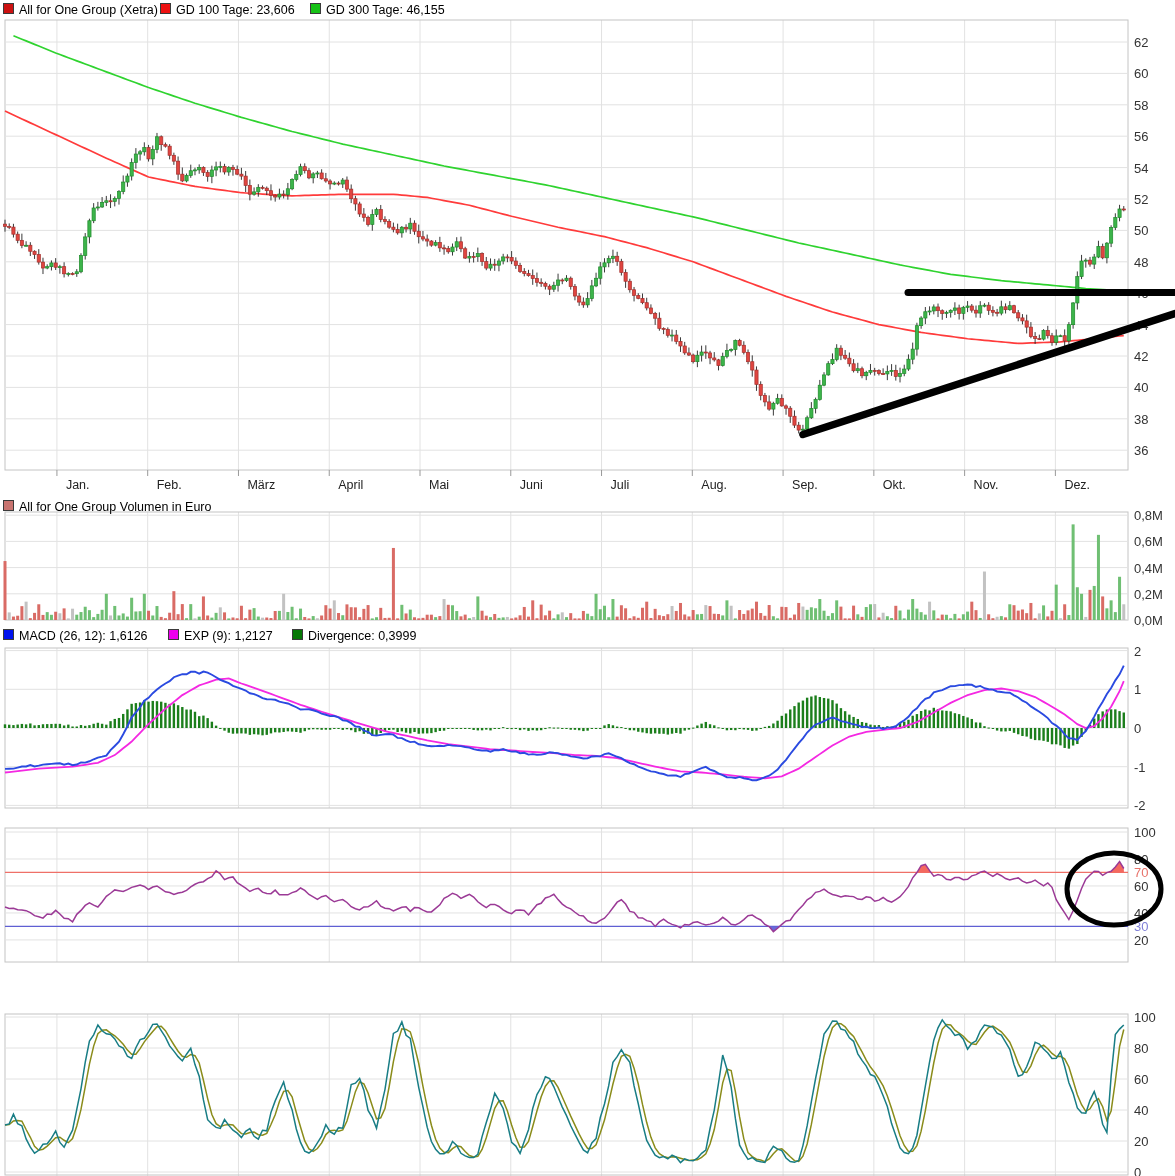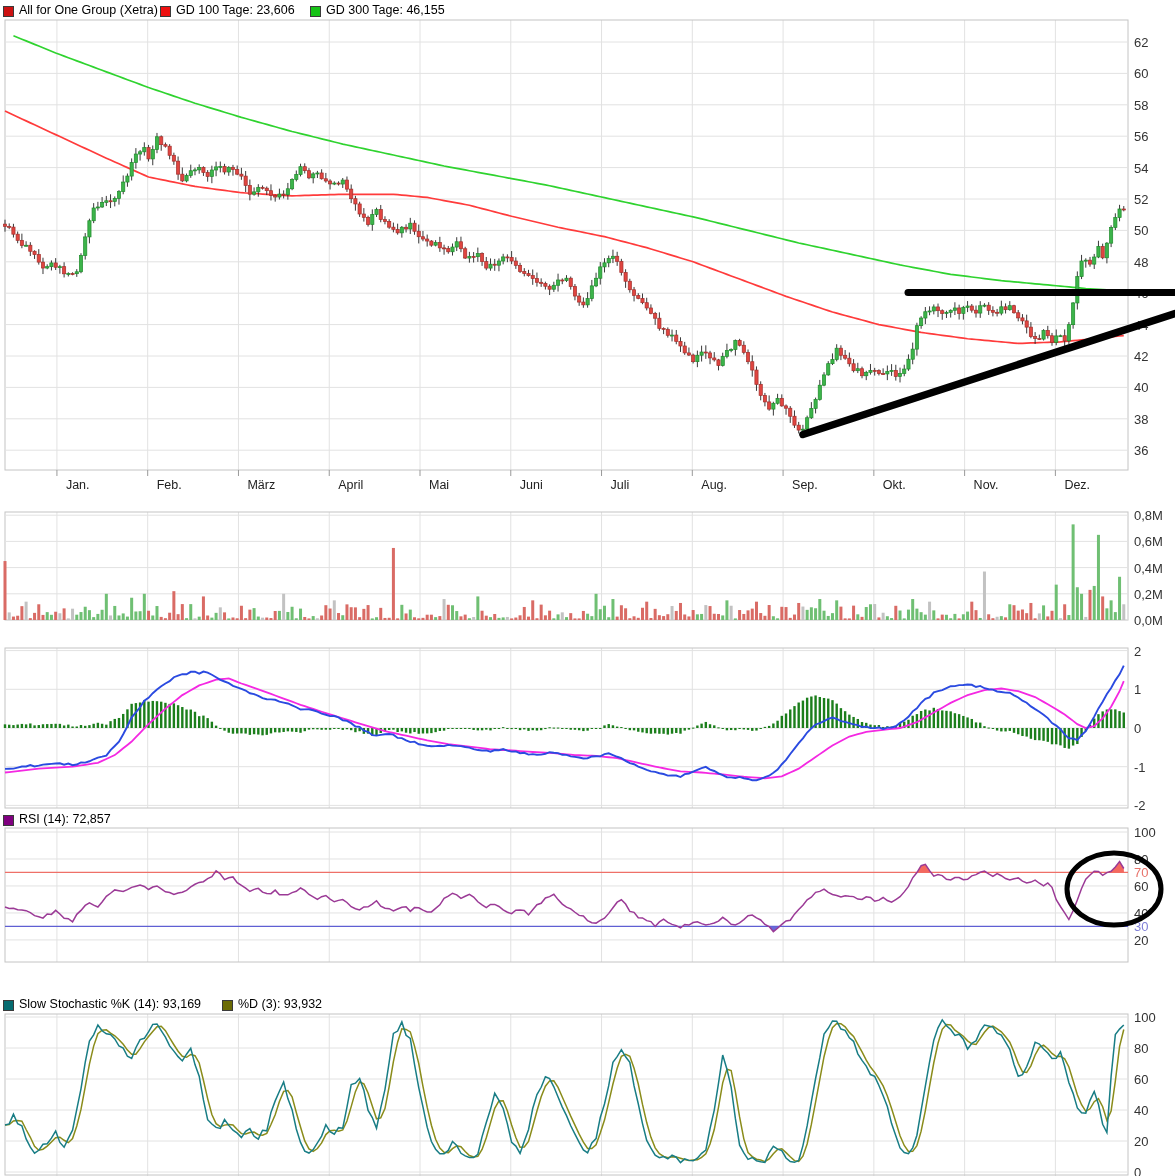--- a/index.html
+++ b/index.html
@@ -1,19 +1,19 @@
 <!DOCTYPE html>
 <html><head>
 <meta charset="utf-8">
 <style>
   html,body{margin:0;padding:0;background:#fff;}
   body{font-family:"Liberation Sans",sans-serif;}
   .page{position:relative;width:1175px;height:1176px;background:#fff;overflow:hidden;}
   .legend{position:absolute;left:0;top:0;width:100%;height:14px;font-size:12.5px;color:#000;}
-  .legend .it{position:absolute;display:flex;align-items:flex-end;gap:5px;white-space:nowrap;}
+  .legend .it{position:absolute;display:flex;align-items:flex-start;gap:5px;white-space:nowrap;}
   .sq{width:9px;height:9px;border:1px solid #3a3a3a;display:inline-block;flex:none;}
   svg{position:absolute;left:0;top:0;}
 </style>
 </head>
 <body>
 
 <div class="page">
 
   <svg id="plot" width="1175" height="1176" viewBox="0 0 1175 1176">
     <defs id="defs">
@@ -1289,33 +1289,37 @@
     <span class="it" style="left:160px">
       <span class="sq" id="sq-main-1" style="background: rgb(238, 17, 17);"></span>
       <span>GD 100 Tage: 23,606</span>
     </span>
     <span class="it" style="left:310px">
       <span class="sq" id="sq-main-2" style="background: rgb(22, 194, 22);"></span>
       <span>GD 300 Tage: 46,155</span>
     </span>
   </div>
 
-
-
-  <div class="legend" style="top:812px">
+  <div class="legend" style="top:500px">
     <span class="it" style="left:3px">
-      <span class="sq" id="sq-rsi-0" style="background: rgb(128, 0, 128);"></span>
-      <span>RSI (14): 72,857</span>
+      <span class="sq" id="sq-volume-0" style="background: rgb(201, 116, 112);"></span>
+      <span>All for One Group Volumen in Euro</span>
     </span>
   </div>
 
-  <div class="legend" style="top:997px">
+  <div class="legend" style="top:629px">
     <span class="it" style="left:3px">
-      <span class="sq" id="sq-stoch-0" style="background: rgb(6, 107, 112);"></span>
-      <span>Slow Stochastic %K (14): 93,169</span>
+      <span class="sq" id="sq-macd-0" style="background: rgb(0, 18, 238);"></span>
+      <span>MACD (26, 12): 1,6126</span>
     </span>
-    <span class="it" style="left:222px">
-      <span class="sq" id="sq-stoch-1" style="background: rgb(107, 107, 6);"></span>
-      <span>%D (3): 93,932</span>
+    <span class="it" style="left:168px">
+      <span class="sq" id="sq-macd-1" style="background: rgb(238, 0, 238);"></span>
+      <span>EXP (9): 1,2127</span>
+    </span>
+    <span class="it" style="left:292px">
+      <span class="sq" id="sq-macd-2" style="background: rgb(6, 120, 6);"></span>
+      <span>Divergence: 0,3999</span>
     </span>
   </div>
+
+
 
 </div>
 
 </body></html>

